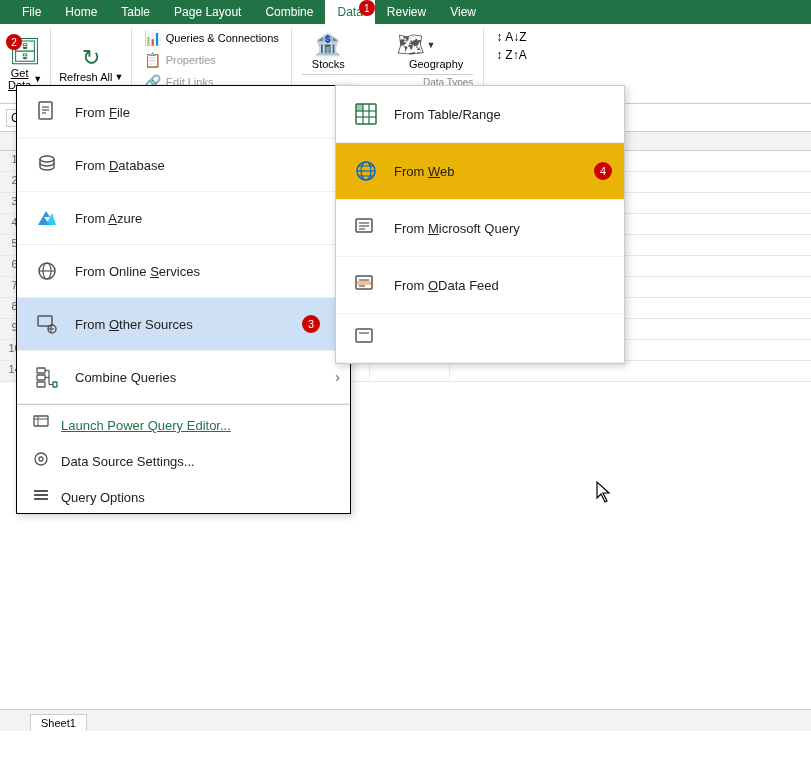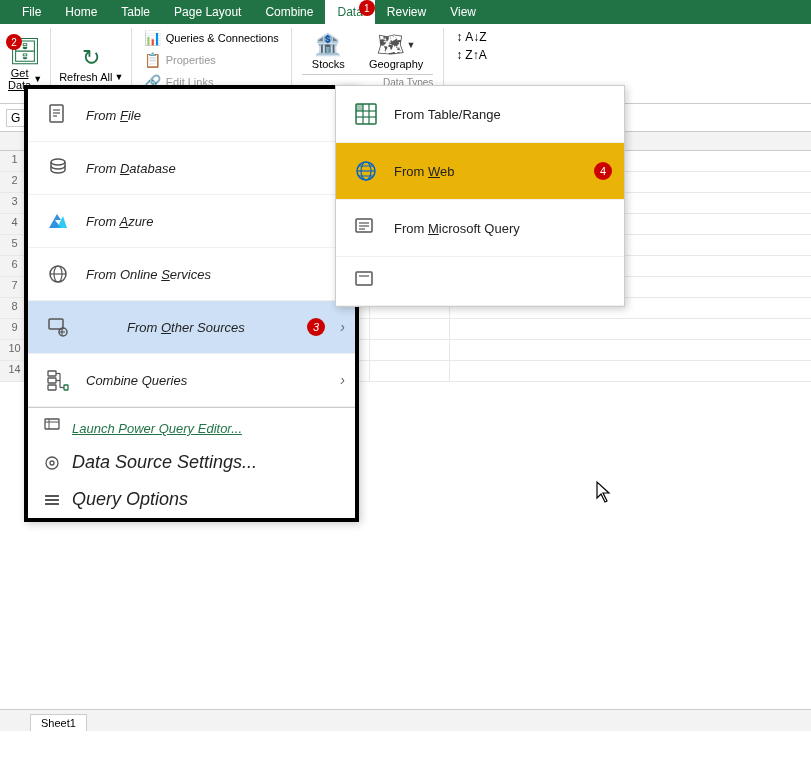--- a/index.html
+++ b/index.html
@@ -24,32 +24,32 @@
     .formula-bar { display: flex; align-items: center; border-bottom: 1px solid #ccc; padding: 2px 6px; background: #fff; height: 28px; }
     .name-box { width: 60px; border: 1px solid #ccc; padding: 1px 4px; font-size: 12px; margin-right: 6px; }
     .col-header-cell { border-right: 1px solid #ccc; text-align: center; font-size: 12px; color: #333; padding: 2px 0; }
     .grid-row { display: flex; border-bottom: 1px solid #e8e8e8; }
     .row-num { width: 30px; min-width: 30px; border-right: 1px solid #ccc; text-align: center; font-size: 11px; color: #666; background: #f3f3f3; padding: 2px 0; }
     .grid-cell { border-right: 1px solid #e8e8e8; padding: 2px 4px; min-height: 20px; }
 
     
     .dropdown-container { position: absolute; top: 0; left: 0; width: 100%; height: 100%; pointer-events: none; z-index: 100; }
 
-    .main-dropdown { position: absolute; top: 85px; left: 24px; width: 335px; background: #fff; border: 4px solid #000000; box-shadow: 2px 2px 8px rgba(0,0,0,0.2); pointer-events: all; font-style: italic; }
+    .main-dropdown { position: absolute; top: 85px; left: 16px; width: 335px; background: #fff; border: 1px solid #000000; box-shadow: 2px 2px 8px rgba(0,0,0,0.2); pointer-events: all; }
     .main-dropdown-item { display: flex; align-items: center; padding: 10px 14px; cursor: pointer; border-bottom: 1px solid #f0f0f0; position: relative; }
-    .main-dropdown-item.active-item { background: #dce9f5; gap: 41px; }
+    .main-dropdown-item.active-item { background: #dce9f5; }
     .item-icon { width: 32px; height: 32px; display: flex; align-items: center; justify-content: center; margin-right: 12px; font-size: 20px; color: #555; flex-shrink: 0; }
     .item-label { font-size: 13px; color: #222; }
     .item-arrow { position: absolute; right: 10px; color: #666; font-size: 14px; }
     .item-badge { position: absolute; right: 30px; top: 50%; transform: translateY(-50%); background: #c00; color: #fff; border-radius: 50%; width: 18px; height: 18px; font-size: 11px; display: flex; align-items: center; justify-content: center; }
     .separator { height: 1px; background: #ccc; margin: 0; }
     .bottom-item { display: flex; align-items: flex-end; padding: 8px 14px; cursor: pointer; }
     .bottom-item .b-icon { width: 20px; height: 20px; display: flex; align-items: center; justify-content: center; margin-right: 10px; font-size: 14px; color: #555; }
     .bottom-item .b-label { font-size: 13px; color: #217346; text-decoration: underline; cursor: pointer; }
-    .bottom-item .b-label-plain { font-size: 18px; color: #222; }
+    .bottom-item .b-label-plain { font-size: 13px; color: #222; }
 
     
     .sub-dropdown { position: absolute; top: 85px; left: 335px; width: 290px; background: #fff; border: 1px solid #ccc; box-shadow: 2px 2px 8px rgba(0,0,0,0.2); pointer-events: all; }
     .sub-dropdown-item { display: flex; align-items: center; padding: 12px 14px; cursor: pointer; border-bottom: 1px solid #f0f0f0; }
     .sub-dropdown-item.highlighted { background: #dce9f5; }
     .sub-item-icon { width: 32px; height: 32px; display: flex; align-items: center; justify-content: center; margin-right: 12px; font-size: 20px; color: #555; }
     .sub-item-label { font-size: 13px; color: #222; }
     .sub-item-label u { text-decoration: underline; }
 
     
@@ -131,21 +131,21 @@
     <div style="display:flex;gap:4px;">
       <div style="display:flex;flex-direction:column;align-items:center;cursor:pointer;padding:4px 10px;border-radius:3px;">
         <span style="font-size:22px;color:#555;">🏦</span>
         <span style="font-size:11px;">Stocks</span>
       </div>
       <div style="display:flex;flex-direction:column;align-items:center;cursor:pointer;padding:4px 10px;border-radius:3px;">
         <div style="display:flex;align-items:center;">
           <span style="font-size:22px;color:#555;">🗺</span>
           <span style="font-size:9px;color:#333;margin-left:2px;">▼</span>
         </div>
-        <span style="font-size:11px;">Geography</span>
+        <span style="font-size:11px;margin-left:40px;">Geography</span>
       </div>
     </div>
     <div style="font-size:10px;color:#888;border-top:1px solid #ccc;width:100%;text-align:right;padding-top:2px;">Data Types</div>
   </div>
 
   <div class="ribbon-group" style="flex-direction:column;">
     <div style="display:flex;align-items:center;cursor:pointer;font-size:12px;padding:2px 4px;">
       <span style="margin-right:3px;">↕</span>
       <span>A↓Z</span>
     </div>
@@ -434,20 +434,31 @@
         <svg width="24" height="24" viewBox="0 0 24 24" fill="none">
           <rect x="2" y="3" width="16" height="13" rx="1" stroke="#555" stroke-width="1.5" fill="none"></rect>
           <line x1="5" y1="7" x2="15" y2="7" stroke="#555" stroke-width="1.2"></line>
           <line x1="5" y1="10" x2="15" y2="10" stroke="#555" stroke-width="1.2"></line>
           <line x1="5" y1="13" x2="11" y2="13" stroke="#555" stroke-width="1.2"></line>
         </svg>
       </div>
       <span class="sub-item-label">From <u>M</u>icrosoft Query</span>
     </div>
 
+    <div class="sub-dropdown-item">
+      <div class="sub-item-icon">
+        <svg width="24" height="24" viewBox="0 0 24 24" fill="none">
+          <rect x="2" y="3" width="16" height="13" rx="1" stroke="#555" stroke-width="1.5" fill="none"></rect>
+          <rect x="2" y="8" width="16" height="4" fill="#cc6600" opacity="0.4"></rect>
+          <line x1="5" y1="7" x2="15" y2="7" stroke="#555" stroke-width="1.2"></line>
+          <line x1="5" y1="13" x2="11" y2="13" stroke="#555" stroke-width="1.2"></line>
+        </svg>
+      </div>
+      <span class="sub-item-label">From <u>O</u>Data Feed</span>
+    </div>
 
     <div class="sub-dropdown-item" style="padding:8px 14px;">
       <div class="sub-item-icon">
         <svg width="24" height="24" viewBox="0 0 24 24" fill="none">
           <rect x="2" y="3" width="16" height="13" rx="1" stroke="#555" stroke-width="1.5" fill="none"></rect>
           <line x1="5" y1="7" x2="15" y2="7" stroke="#555" stroke-width="1.2"></line>
         </svg>
       </div>
     </div>
   </div>

